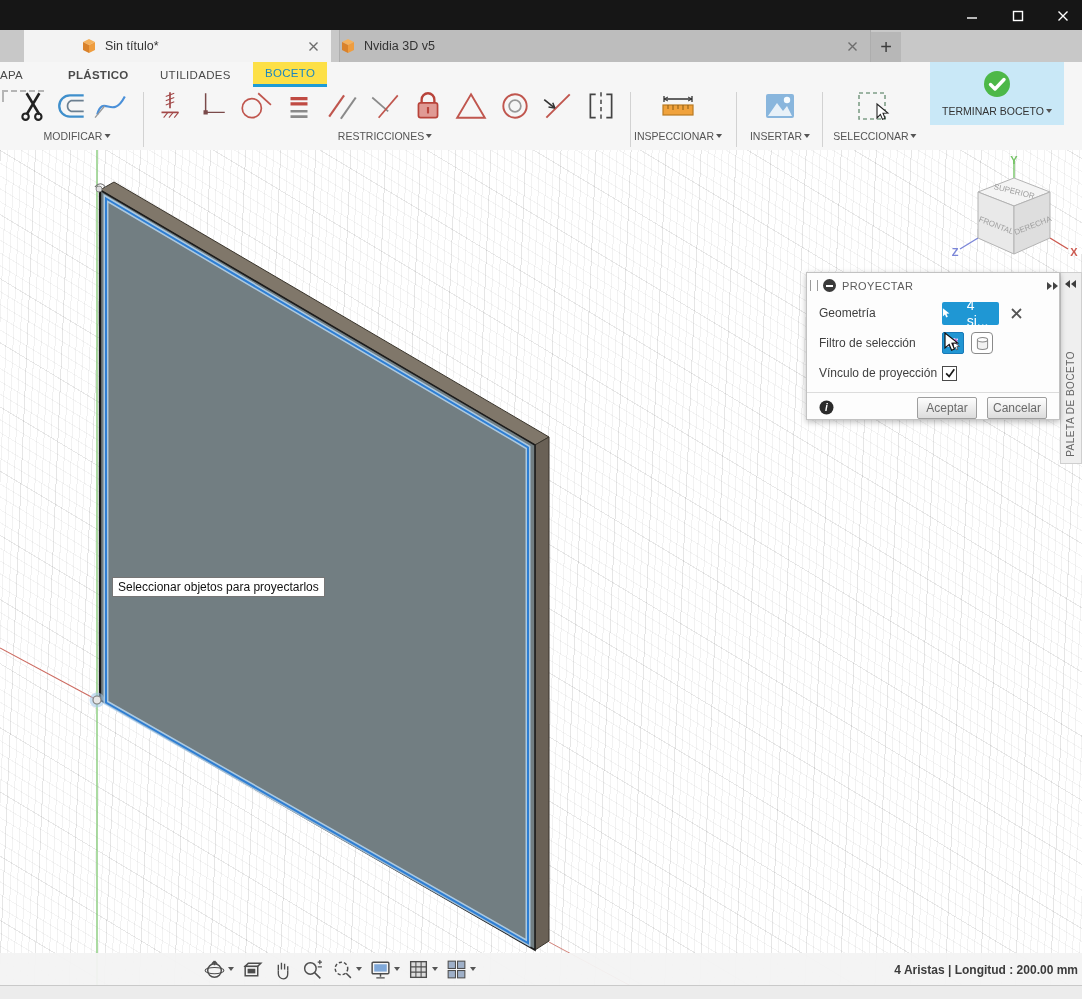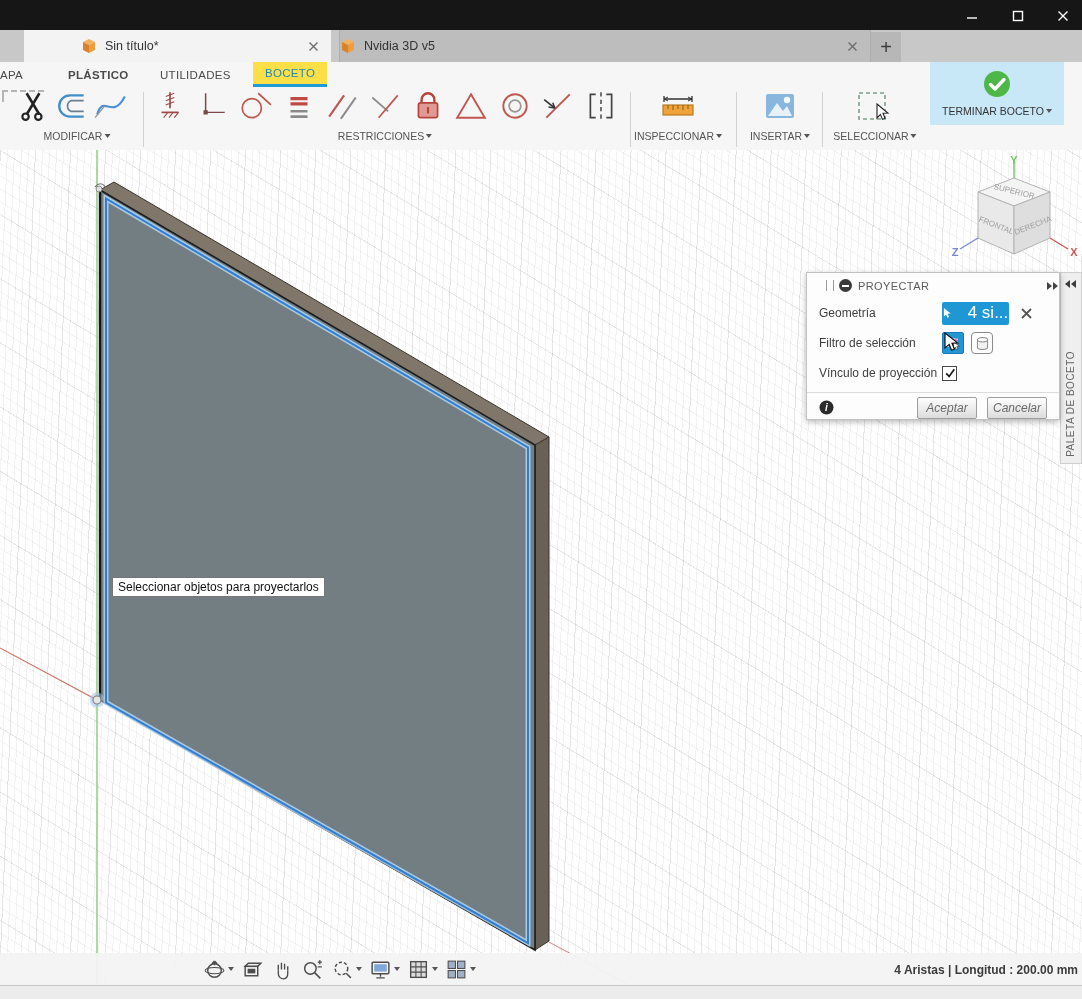--- a/index.html
+++ b/index.html
@@ -42,39 +42,39 @@
            font-size:12px;color:#111;padding:2px 5px;white-space:nowrap;}
   .bottomband{position:absolute;left:0;top:803px;width:1082px;height:32px;background:rgba(243,243,243,0.95);}
   .navbar{position:absolute;left:203px;top:806px;height:26px;display:flex;align-items:center;gap:7px;}
   .navbtn{display:flex;align-items:center;gap:2px;}
   .statusline{position:absolute;right:4px;top:813px;font-size:12px;font-weight:bold;color:#3c3c3c;}
   .viewcube{position:absolute;left:948px;top:2px;width:134px;height:118px;}
 
   
   .dialog{left:806px;top:272px;width:254px;height:148px;background:#fdfdfd;border:1px solid #c2c2c2;
           box-shadow:0 2px 6px rgba(0,0,0,.28);box-sizing:border-box;z-index:20;}
-  .dlg-header{height:25px;display:flex;align-items:center;padding:0 1px 0 3px;margin-left:16px;}
+  .dlg-header{height:25px;display:flex;align-items:center;padding:0 1px 0 3px;}
   .grip{width:6px;height:11px;border-left:1px solid #9a9a9a;border-right:1px solid #9a9a9a;margin-right:5px;}
   .collapse-circ{width:13px;height:13px;border-radius:50%;background:#3a3a3a;position:relative;margin-right:6px;}
   .collapse-circ::after{content:"";position:absolute;left:3px;top:6px;width:7px;height:1.6px;background:#fff;}
   .dlg-title{font-size:11px;color:#5c5c5c;letter-spacing:.4px;flex:1;}
   .chev-r{display:flex;gap:1px;}
   .chev-r span{width:0;height:0;border-top:4px solid transparent;border-bottom:4px solid transparent;border-left:5px solid #444;}
   .dlg-row{height:30px;display:flex;align-items:center;padding:0 12px;}
   .dlg-label{flex:0 0 123px;font-size:12px;color:#3f3f3f;}
-  .chip{width:67px;height:23px;background:#1f97d4;border-radius:2px;display:flex;align-items:center;justify-content:center;gap:16px;color:#fff;font-size:17px;}
+  .chip{width:57px;height:23px;background:#1f97d4;border-radius:2px;display:flex;align-items:center;justify-content:center;gap:16px;color:#fff;font-size:14px;}
   .clear-x{margin-left:11px;display:flex;}
   .filterbtn{width:22px;height:22px;border-radius:2px;display:flex;align-items:center;justify-content:center;box-sizing:border-box;}
   .filterbtn.on{background:#2196d3;border:1px solid #1a7ab8;}
   .filterbtn.off{background:#fff;border:1px solid #8a8a8a;border-radius:4px;margin-left:7px;}
   .checkbox{width:15px;height:15px;background:#fff;border:1.5px solid #4a4a4a;box-sizing:border-box;display:flex;align-items:center;justify-content:center;}
   .dlg-footer{height:29px;border-top:1px solid #dcdcdc;display:flex;align-items:center;padding:0 12px;margin-top:4px;}
   .infocirc{width:15px;height:15px;}
   .dlg-btn{margin-left:10px;min-width:58px;height:20px;font-size:12px;color:#6a6a6a;background:linear-gradient(#fefefe,#dcdcdc);
-           border:1px solid #9e9e9e;border-radius:2px;display:flex;align-items:center;justify-content:center;font-style:italic;}
+           border:1px solid #9e9e9e;border-radius:2px;display:flex;align-items:center;justify-content:center;}
   .dlg-btn.first{margin-left:auto;}
 
   
   .palette{left:1060px;top:272px;width:22px;height:192px;background:#efefef;border:1px solid #cfcfcf;box-sizing:border-box;}
   .chev-l{position:absolute;left:4px;top:7px;display:flex;gap:1px;}
   .chev-l span{width:0;height:0;border-top:4px solid transparent;border-bottom:4px solid transparent;border-right:5px solid #3c3c3c;}
   .palette-label{position:absolute;left:4px;bottom:6px;writing-mode:vertical-rl;transform:rotate(180deg);
                  font-size:10px;color:#666;letter-spacing:.5px;white-space:nowrap;}
 
   .bottomstrip{left:0;top:985px;width:1082px;height:14px;background:#ececec;border-top:1px solid #c9c9c9;box-sizing:border-box;}

